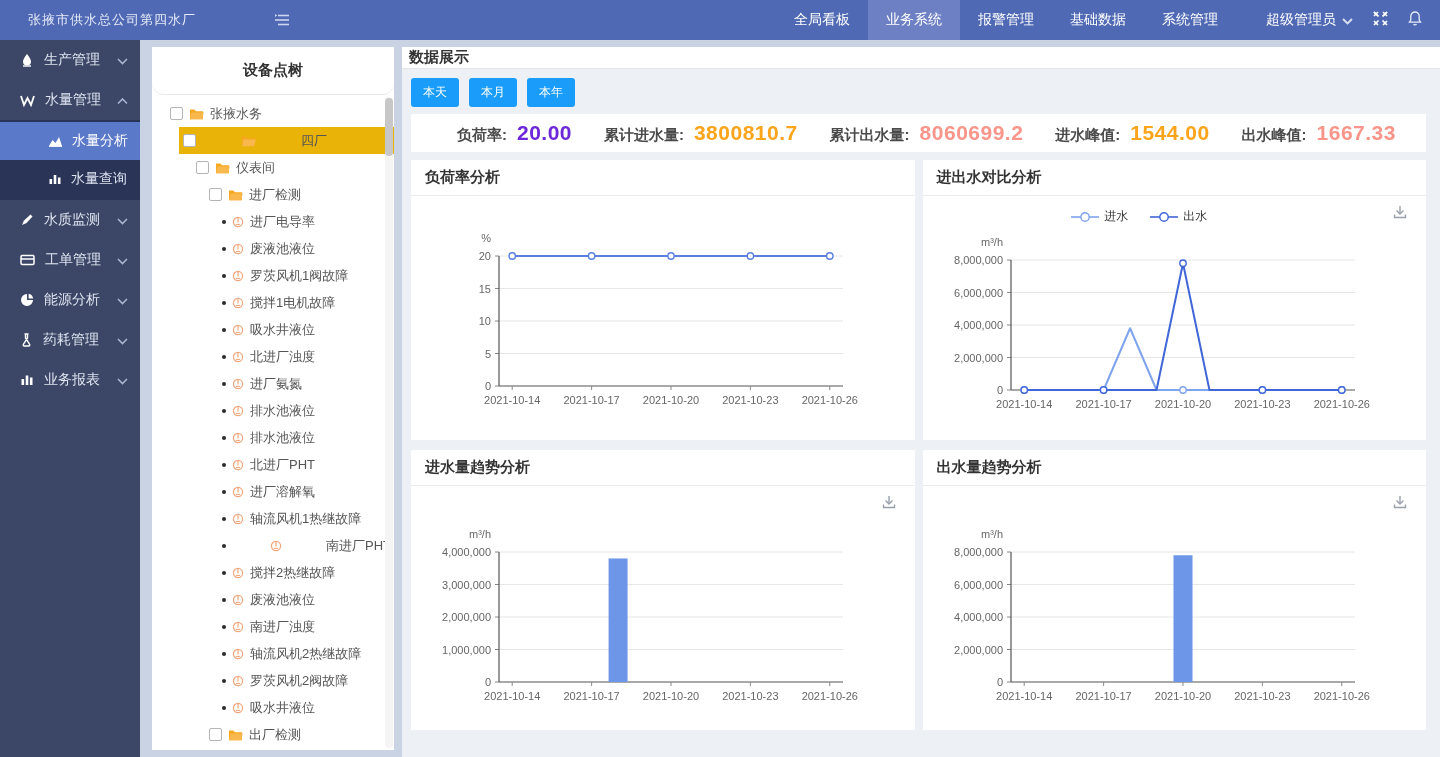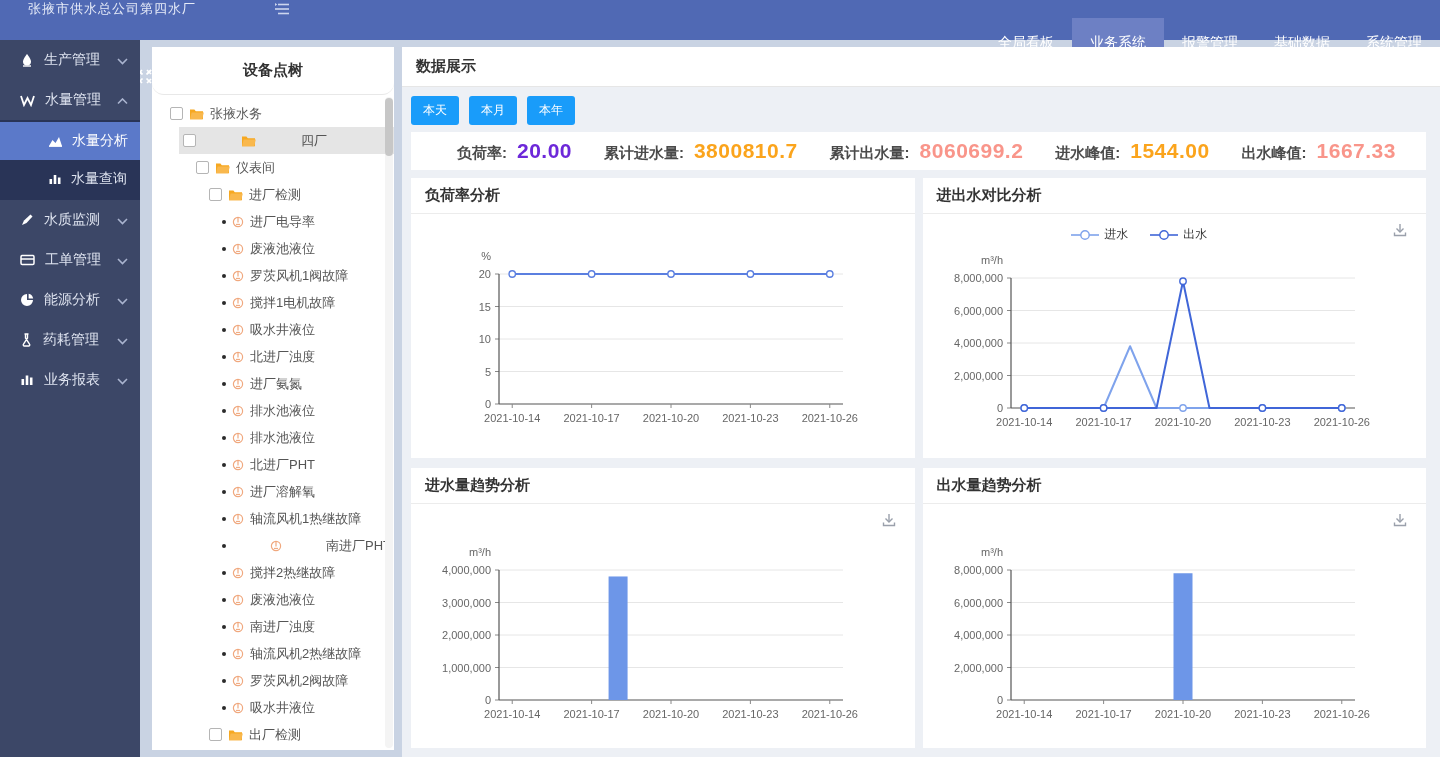--- a/index.html
+++ b/index.html
@@ -1,20 +1,20 @@
 <!DOCTYPE html>
 <html><head>
 <meta charset="utf-8">
 <style>
   * { margin:0; padding:0; box-sizing:border-box; }
   html,body { width:1440px; height:757px; overflow:hidden; background:#c9d3e3;
     font-family:"Liberation Sans", sans-serif; }
 
   
-  .topbar { height:40px; background:#5069b4; display:flex; align-items:stretch; color:#fff;flex-direction:column; }
+  .topbar { height:40px; background:#5069b4; display:flex; align-items:stretch; color:#fff; }
   .tb-left { width:430px; display:flex; align-items:center; padding-left:28px; }
   .tb-title { font-size:13px; color:#e6ebf8; letter-spacing:1px; }
   .tb-collapse { margin-left:78px; display:flex; align-items:center; cursor:pointer; }
   .tb-nav { display:flex; align-items:stretch; margin-left:auto; }
   .tb-nav-item { display:flex; align-items:center; padding:16px 18px; font-size:14px; cursor:pointer; }
   .tb-nav-item.active { background:#6d80c4; }
   .tb-right { display:flex; align-items:center; padding:0 18px 0 30px; gap:20px; }
   .tb-user { display:flex; align-items:center; gap:6px; font-size:14px; cursor:pointer; }
 
   
@@ -31,31 +31,31 @@
   .sb-sub-item .sb-label { margin-left:9px; }
   .sb-icon { display:flex; align-items:center; }
 
   
   .tree-panel { width:242px; flex:none; margin:7px 0 7px 12px; background:#fff; display:flex; flex-direction:column; }
   .tree-header { height:48px; flex:none; display:flex; align-items:center; justify-content:center;
     font-size:15px; font-weight:bold; color:#333; border-bottom:1px solid #e8e8e8;border-radius:12px; }
   .tree-body { position:relative; flex:1; padding-top:5px; overflow:hidden; }
   .tree-row { height:27px; display:flex; align-items:center; }
   .tree-inner { display:flex; align-items:center; gap:6px; height:100%; flex:1; padding-left:4px; cursor:pointer; }
-  .tree-inner.sel { background:#e5e5e5;gap:45px; }
+  .tree-inner.sel { background:#eab308;gap:45px; }
   .tree-label { font-size:13px; color:#555; white-space:nowrap; }
   .tree-cb { width:13px; height:13px; border:1px solid #b5b5b5; border-radius:2px; background:#fff; flex:none; cursor:pointer; }
   .bullet { width:4px; height:4px; border-radius:50%; background:#2b2b2b; flex:none; }
   .sb-track { position:absolute; top:2px; bottom:2px; right:1px; width:8px; background:#f4f4f4; border-radius:4px; }
   .sb-thumb { position:absolute; top:3px; right:1px; width:8px; height:58px; background:#c7c7c7; border-radius:4px; }
 
   
   .main { flex:1; margin-top:7px; display:flex; flex-direction:column; min-width:0; margin-left:8px; }
-  .main-header { height:40px; flex:none; background:#fff; display:flex; align-items:center;
-    padding-left:14px; font-size:15px; font-weight:bold; color:#333; border-bottom:1px solid #e6e6e6; }
+  .main-header { height:22px; flex:none; background:#fff; display:flex; align-items:center;
+    padding-left:7px; font-size:15px; font-weight:bold; color:#333; border-bottom:1px solid #e6e6e6; }
   .main-body { flex:1; background:#edf0f5; padding:9px 14px 0 9px; }
   .range-row { display:flex; gap:10px; }
   .range-btn { background:#199cfa; color:#fff; font-size:12px; padding:6px 12px; border:none;
     border-radius:3px; cursor:pointer; font-family:inherit; }
   .stats-bar { height:38px; margin-top:7px; background:#fff; display:flex; align-items:center;
     justify-content:space-between; padding:0 30px 0 46px; }
   .stat { display:flex; align-items:flex-end; gap:10px; }
   .stat-label { font-size:15px; font-weight:bold; color:#4a4a4a; }
   .stat-value { font-size:21px; font-weight:bold; letter-spacing:.5px; }
 

